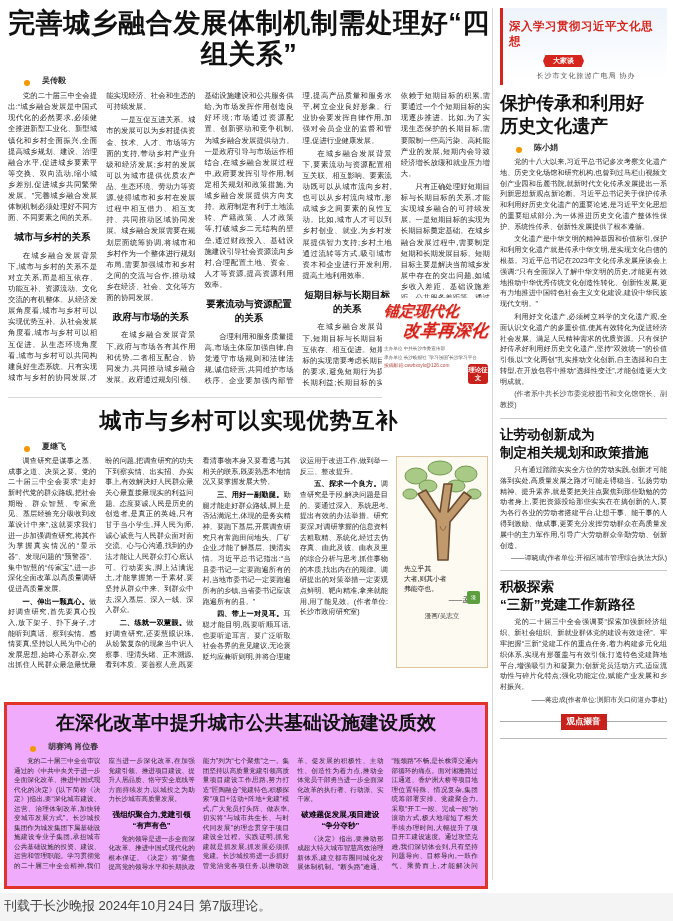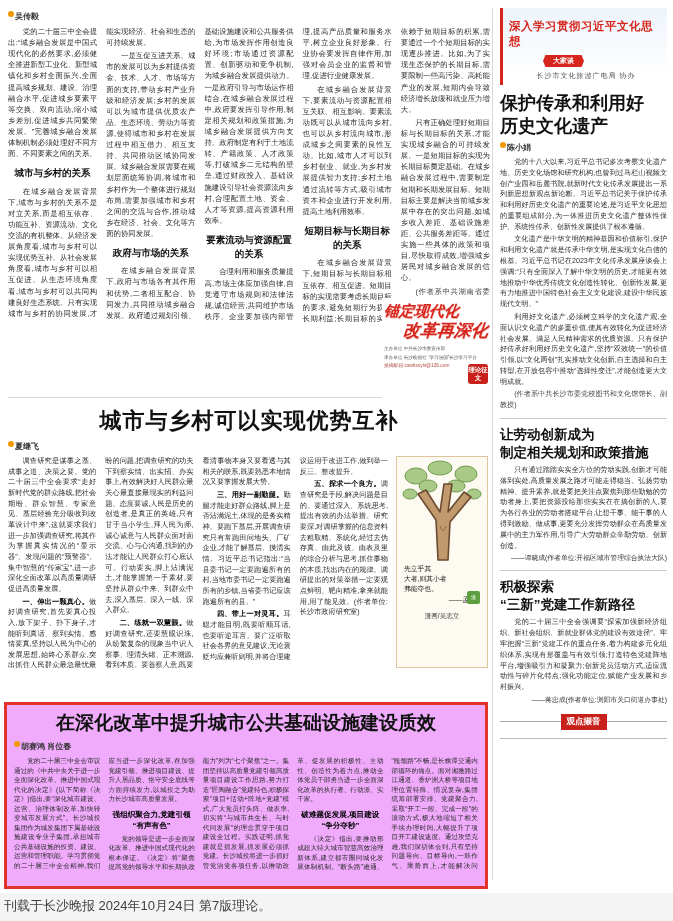--- a/index.html
+++ b/index.html
@@ -3,21 +3,21 @@
 <meta charset="utf-8">
 <style>
   html,body{margin:0;padding:0;}
   body{width:673px;height:921px;background:#f4f4f4;font-family:"Liberation Sans",sans-serif;color:#2b2b2b;}
   .page{position:relative;width:673px;height:893px;background:#ffffff;overflow:hidden;}
   .vdivider{position:absolute;left:492px;top:8px;width:1px;height:872px;background:#d8d8d8;}
   .hdivider{position:absolute;left:8px;top:397px;width:482px;height:1px;background:#d8d8d8;}
 
   
   p{margin:0 0 2px 0;text-indent:2em;text-align:justify;}
-  .byline{display:flex;align-items:flex-start;gap:1px;margin:5px 0 4px 0;}
+  .byline{display:flex;align-items:flex-end;gap:12px;margin:5px 0 4px 16px;}
   .dot{width:6px;height:6px;border-radius:50%;background:#f39800;flex:0 0 auto;}
   .byline span{font-size:8px;font-weight:bold;color:#333;}
   .note{color:#444;}
 
   
   .top-article{position:absolute;left:8px;top:6px;width:482px;}
   .top-article h1{margin:2px 0 2px 0;font-size:27px;line-height:1.15;font-weight:900;letter-spacing:0.5px;color:#111;text-align:center;}
   .top-body{column-count:5;column-gap:9px;height:302px;overflow:hidden;font-size:7.4px;line-height:1.5;column-fill:auto;}
   .top-body h3{break-inside:avoid;text-align:center;font-size:9.5px;margin:7px 0 5px 0;color:#111;}
 
@@ -70,20 +70,21 @@
 </style>
 </head>
 <body>
 
 <div class="page">
 
   <div class="vdivider"></div>
   <div class="hdivider"></div>
 
   <div class="top-article">
+    <h1>完善城乡融合发展体制机制需处理好“四组关系”</h1>
     <div class="byline">
       <span class="dot"></span>
       <span>吴传毅</span>
     </div>
     <div class="top-body">
       <p>党的二十届三中全会提出:“城乡融合发展是中国式现代化的必然要求,必须健全推进新型工业化、新型城镇化和乡村全面振兴,全面提高城乡规划、建设、治理融合水平,促进城乡要素平等交换、双向流动,缩小城乡差别,促进城乡共同繁荣发展。”完善城乡融合发展体制机制必须处理好不同方面、不同要素之间的关系。</p>
       <h3>城市与乡村的关系</h3>
       <p>在城乡融合发展背景下,城市与乡村的关系不是对立关系,而是相互依存、功能互补、资源流动、文化交流的有机整体。从经济发展角度看,城市与乡村可以实现优势互补。从社会发展角度看,城市与乡村可以相互促进。从生态环境角度看,城市与乡村可以共同构建良好生态系统。只有实现城市与乡村的协同发展,才能实现经济、社会和生态的可持续发展。</p>
       <p>一是互促互进关系。城市的发展可以为乡村提供资金、技术、人才、市场等方面的支持,带动乡村产业升级和经济发展;乡村的发展可以为城市提供优质农产品、生态环境、劳动力等资源,使得城市和乡村在发展过程中相互借力、相互支持、共同推动区域协同发展。城乡融合发展需要在规划层面统筹协调,将城市和乡村作为一个整体进行规划布局,需要加强城市和乡村之间的交流与合作,推动城乡在经济、社会、文化等方面的协同发展。</p>
       <h3>政府与市场的关系</h3>

